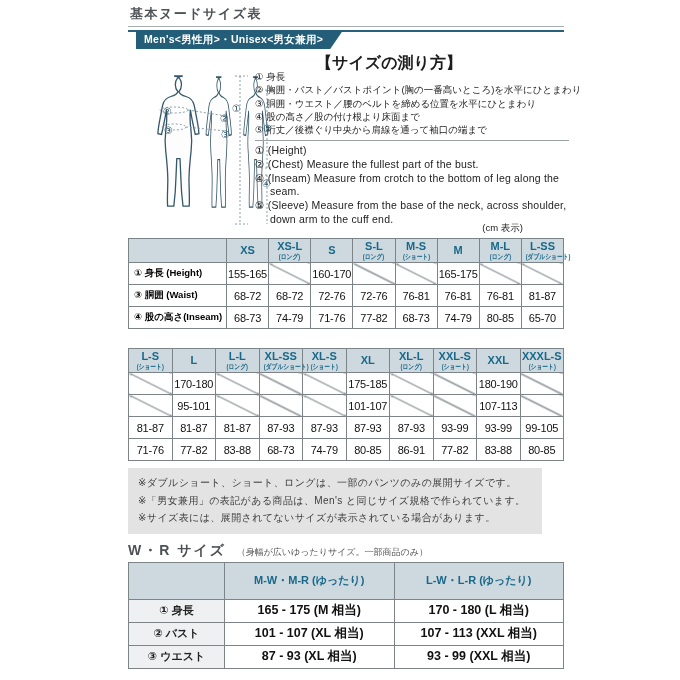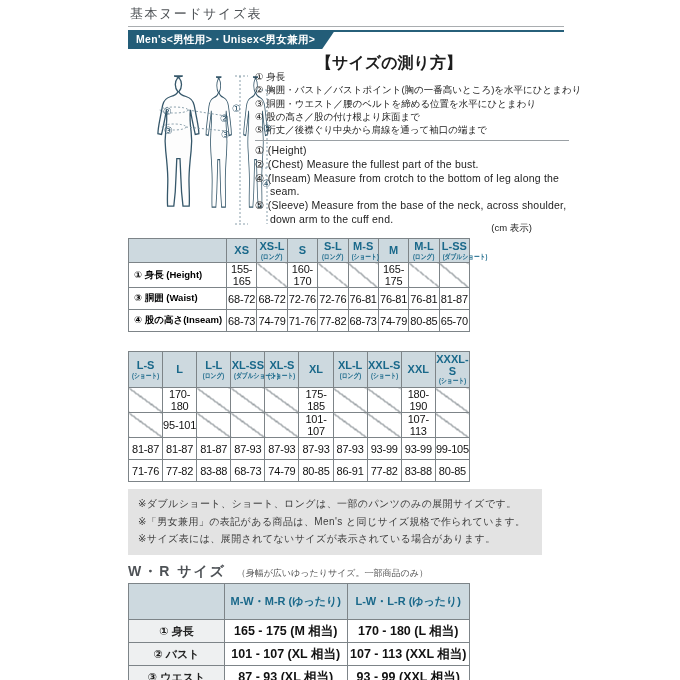--- a/index.html
+++ b/index.html
@@ -1,41 +1,41 @@
 <!DOCTYPE html>
 <html><head>
 <meta charset="utf-8">
 <style>
   html,body{margin:0;padding:0;}
   body{width:680px;height:680px;background:#ffffff;overflow:hidden;position:relative;
        font-family:"Liberation Sans","DejaVu Sans",sans-serif;color:#222;}
   .container{position:absolute;left:128px;top:4px;width:436px;}
 
   
-  .page-title{font-size:13px;font-weight:normal;color:#4e5256;letter-spacing:1.5px;
+  .page-title{font-size:13px;font-weight:bold;color:#4e5256;letter-spacing:1.5px;
               padding:1px 0 3px 2px;border-bottom:1px solid #a9adb0;}
   .banner-row{position:relative;height:17px;margin-top:3px;border-top:2px solid #27607a;}
-  .banner-shape{position:absolute;left:0;top:-2px;height:19px;line-height:19px;background:#235d78;
+  .banner-shape{position:absolute;left:8px;top:-2px;height:19px;line-height:19px;background:#235d78;
                 color:#fff;font-size:10.5px;font-weight:bold;padding:0 20px 0 8px;letter-spacing:0.3px;
                 clip-path:polygon(0 0,100% 0,calc(100% - 13px) 100%,0 100%);}
   .measure-heading{margin:4px 0 0 188px;font-size:16px;font-weight:bold;color:#1c1c1c;height:15px;}
 
   
   .measure{position:relative;height:164px;margin-top:2px;}
   .figures-svg{position:absolute;left:8px;top:2px;}
   .fig-marker{position:absolute;font-size:10px;color:#30556a;line-height:10px;}
   .instr{position:absolute;left:127px;top:0;width:314px;}
   #instr-jp div{font-size:9.5px;line-height:1.4;color:#222;white-space:nowrap;}
   .instr-divider{border:none;border-top:1px solid #9aa0a4;margin:4px 0 3px 0;}
   #instr-en div{font-size:10.5px;line-height:1.3;color:#222;letter-spacing:0.2px;
                 padding-left:15px;text-indent:-15px;}
-  .cm-note{position:absolute;right:32px;bottom:-1px;font-size:9.5px;color:#222;}
-
-  
-  table{border-collapse:collapse;table-layout:fixed;width:342px;background:#fff;}
+  .cm-note{position:absolute;right:41px;bottom:-1px;font-size:9.5px;color:#222;}
+
+  
+  table{border-collapse:collapse;table-layout:fixed;width:436px;background:#fff;}
   th,td{border:1px solid #7d8488;padding:0;}
   thead th{background:#cdd9df;color:#19688a;vertical-align:middle;padding:2px 0;}
   .col-main{font-size:11px;font-weight:bold;line-height:1.05;text-align:center;}
   .col-sub{font-size:7px;font-weight:bold;line-height:1.1;text-align:center;white-space:nowrap;
            transform:scaleX(0.82);transform-origin:center;}
   tbody td{height:21px;font-size:11px;letter-spacing:-0.2px;color:#111;text-align:center;vertical-align:middle;}
   tbody th.row-label{font-size:9.5px;font-weight:bold;color:#000;text-align:left;padding-left:5px;
                      background:#fff;white-space:nowrap;}
   #size-table-1{margin-top:4px;}
   #size-table-1 th.corner{width:97px;}

